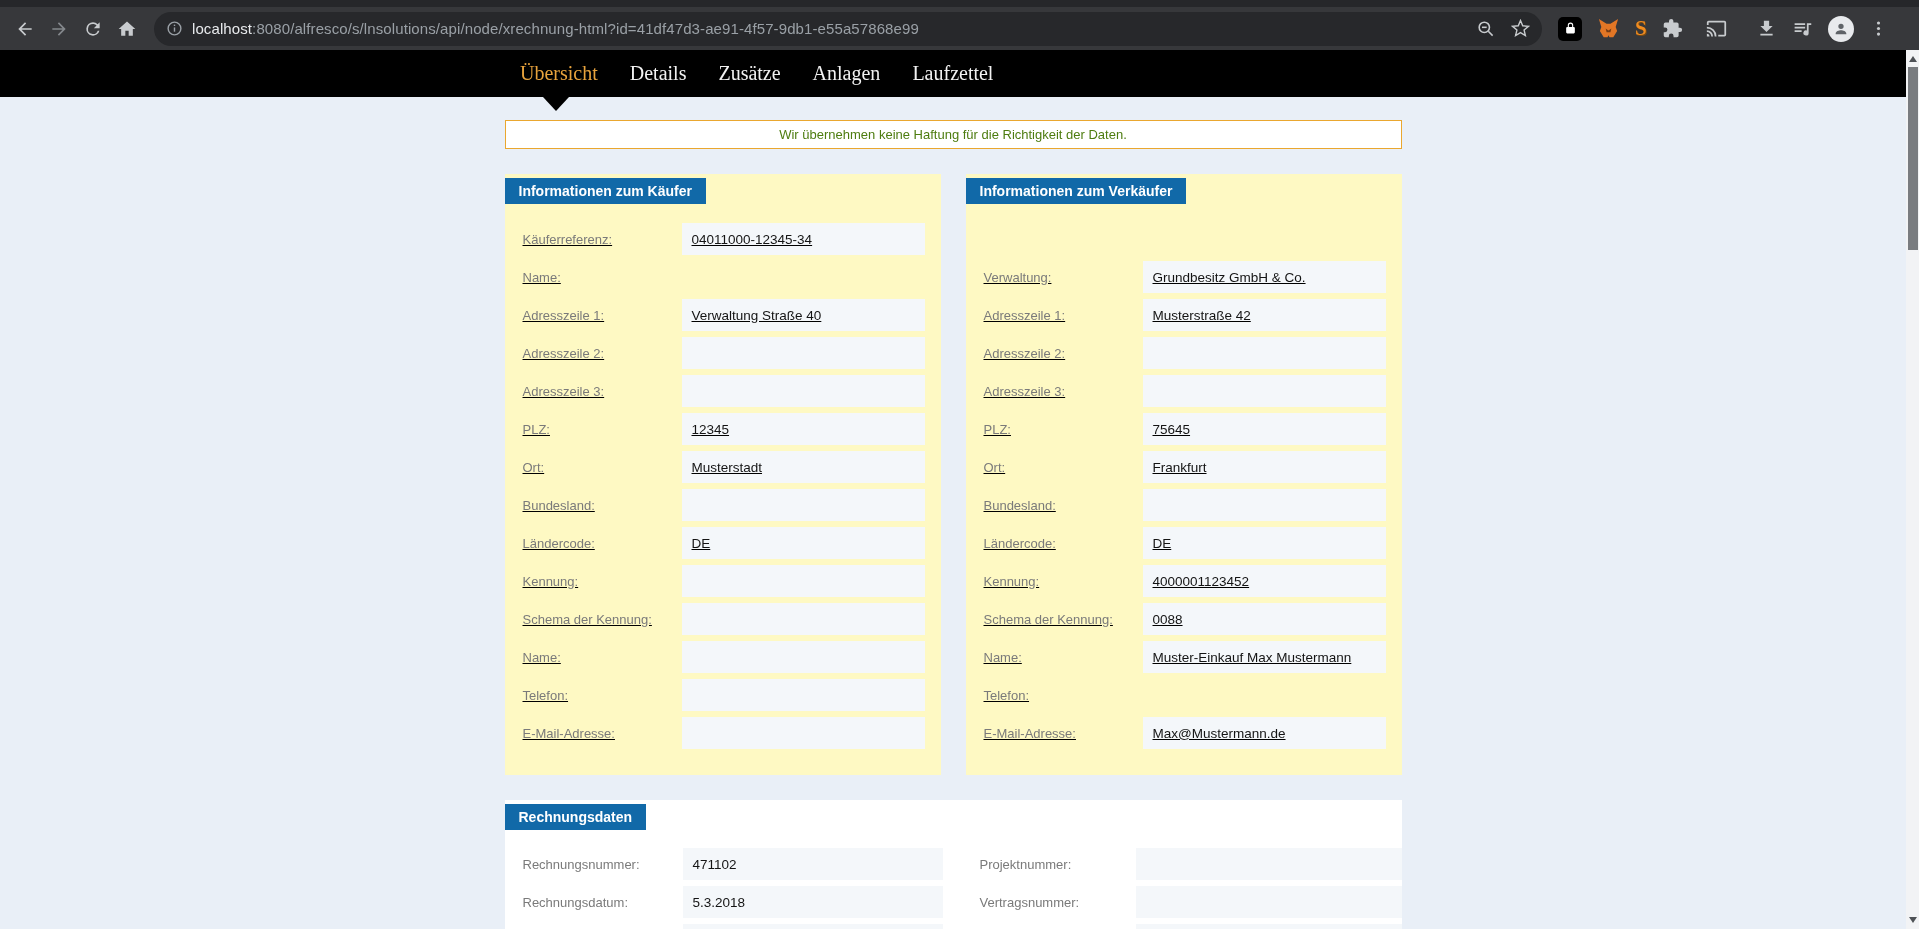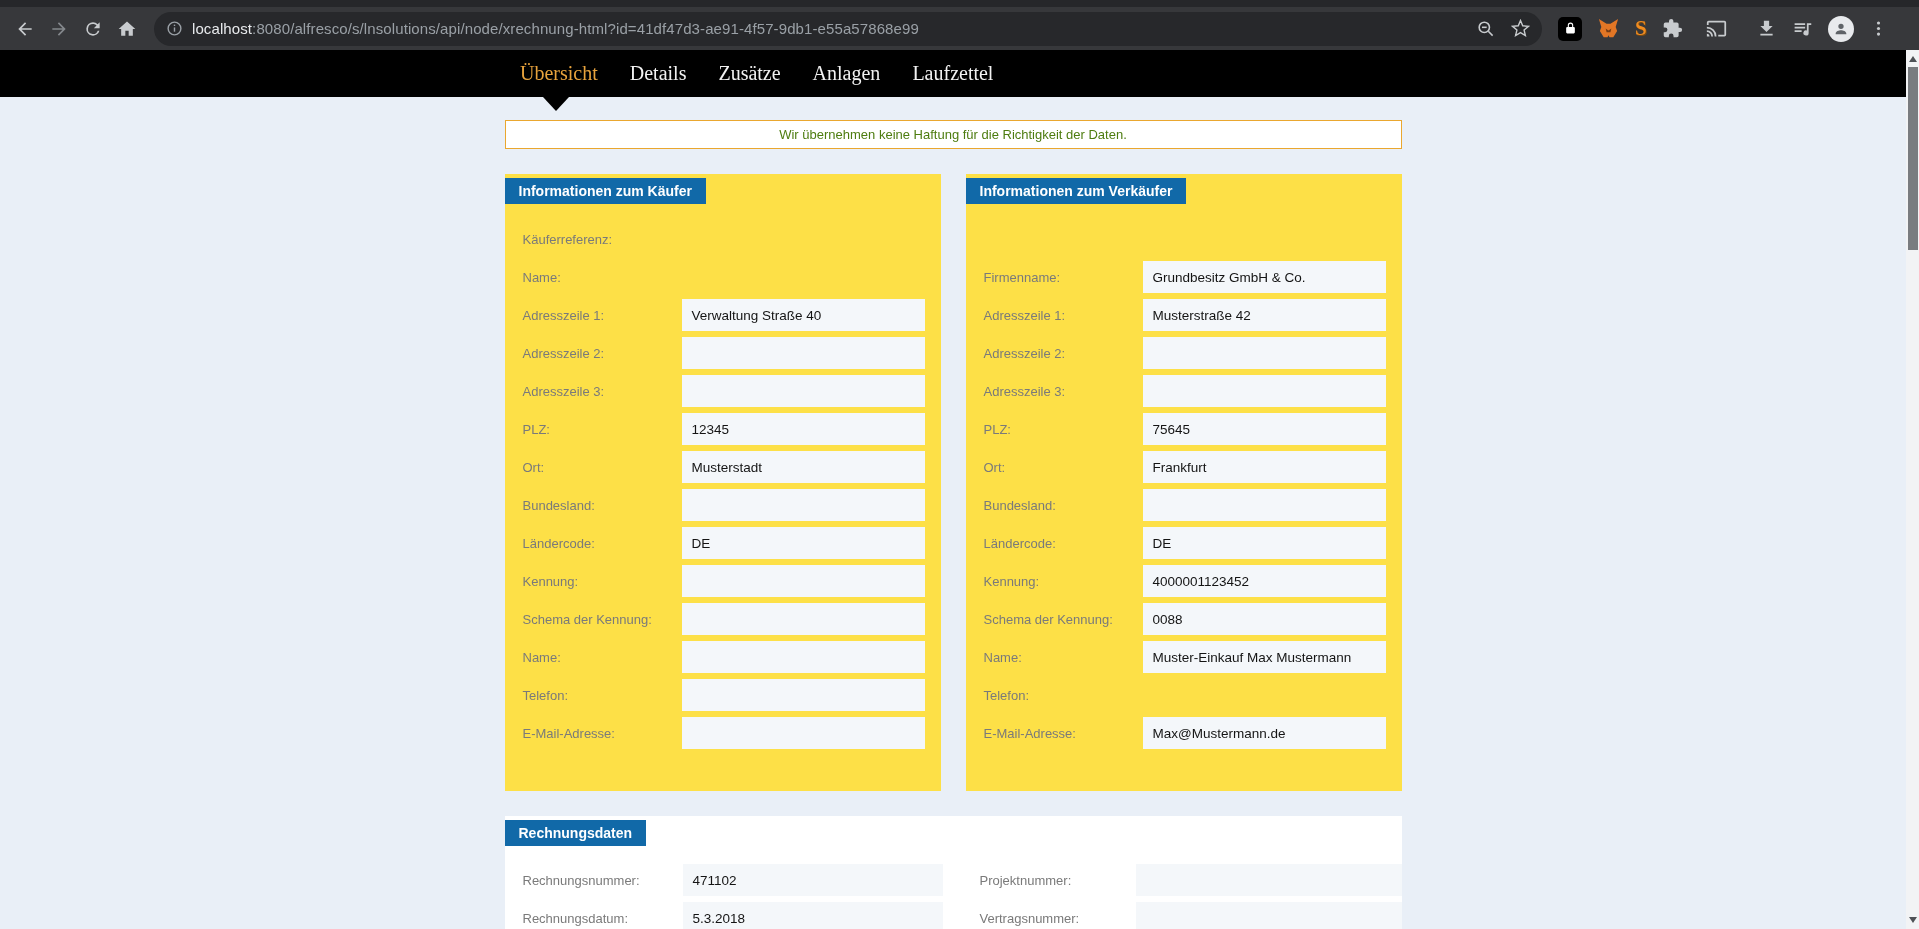--- a/index.html
+++ b/index.html
@@ -29,21 +29,21 @@
   .navbar{height:47px;background:#000;display:flex;align-items:center;padding-left:520px;gap:32px;
     font-family:"Liberation Serif",serif;font-size:20px;}
   .nav-tab{color:#f2f2f2;cursor:pointer;white-space:nowrap;}
   .nav-tab.active{color:#e8a33d;}
   .nav-caret{position:absolute;top:47px;left:543px;width:0;height:0;
     border-left:13px solid transparent;border-right:13px solid transparent;border-top:14px solid #000;}
   .content{width:897px;margin:23px auto 0;}
   .warning-box{height:27px;border:1px solid #eaa72f;background:#fff;display:flex;align-items:center;
     justify-content:center;font-size:13px;color:#4d7c0f;}
   .panels-row{display:flex;justify-content:space-between;margin-top:25px;}
-  .panel{width:436px;background:#fde047;padding-bottom:36px;box-sizing:border-box;}
+  .panel{width:436px;background:#fef9c3;padding-bottom:20px;box-sizing:border-box;text-decoration:underline;}
   .panel-badge{display:inline-block;margin-top:4px;background:#1169a8;color:#fff;font-weight:bold;
     font-size:14px;padding:5px 14px;}
   .fields{margin-top:19px;}
   .field-row{display:flex;align-items:center;height:32px;margin-bottom:6px;padding-left:18px;gap:6px;}
   .field-label{width:153px;font-size:13px;color:#7a7a7a;flex:none;}
   .field-value{width:243px;height:32px;background:#f4f7fa;font-size:13.5px;color:#141414;
     display:flex;align-items:center;padding-left:10px;box-sizing:border-box;flex:none;}
   .spacer-row{height:38px;}
   .invoice-panel{margin-top:25px;background:#fff;padding-bottom:60px;}
   .inv-fields{margin-top:18px;}
@@ -185,20 +185,21 @@
       <span>Wir übernehmen keine Haftung für die Richtigkeit der Daten.</span>
     </div>
 
     <div class="panels-row">
       <div class="panel">
         <div class="panel-badge">Informationen zum Käufer</div>
         <div class="fields">
 
             <div class="field-row">
               <div class="field-label">Käuferreferenz:</div>
+              <div class="field-value">04011000-12345-34</div>
             </div>
 
             <div class="field-row">
               <div class="field-label">Name:</div>
             </div>
 
             <div class="field-row">
               <div class="field-label">Adresszeile 1:</div>
               <div class="field-value">Verwaltung Straße 40</div>
             </div>
@@ -259,21 +260,21 @@
             </div>
           </div>
       </div>
 
       <div class="panel">
         <div class="panel-badge">Informationen zum Verkäufer</div>
         <div class="spacer-row"></div>
         <div class="fields" style="margin-top:19px;">
 
             <div class="field-row">
-              <div class="field-label">Firmenname:</div>
+              <div class="field-label">Verwaltung:</div>
               <div class="field-value">Grundbesitz GmbH &amp; Co.</div>
             </div>
 
             <div class="field-row">
               <div class="field-label">Adresszeile 1:</div>
               <div class="field-value">Musterstraße 42</div>
             </div>
 
             <div class="field-row">
               <div class="field-label">Adresszeile 2:</div>

